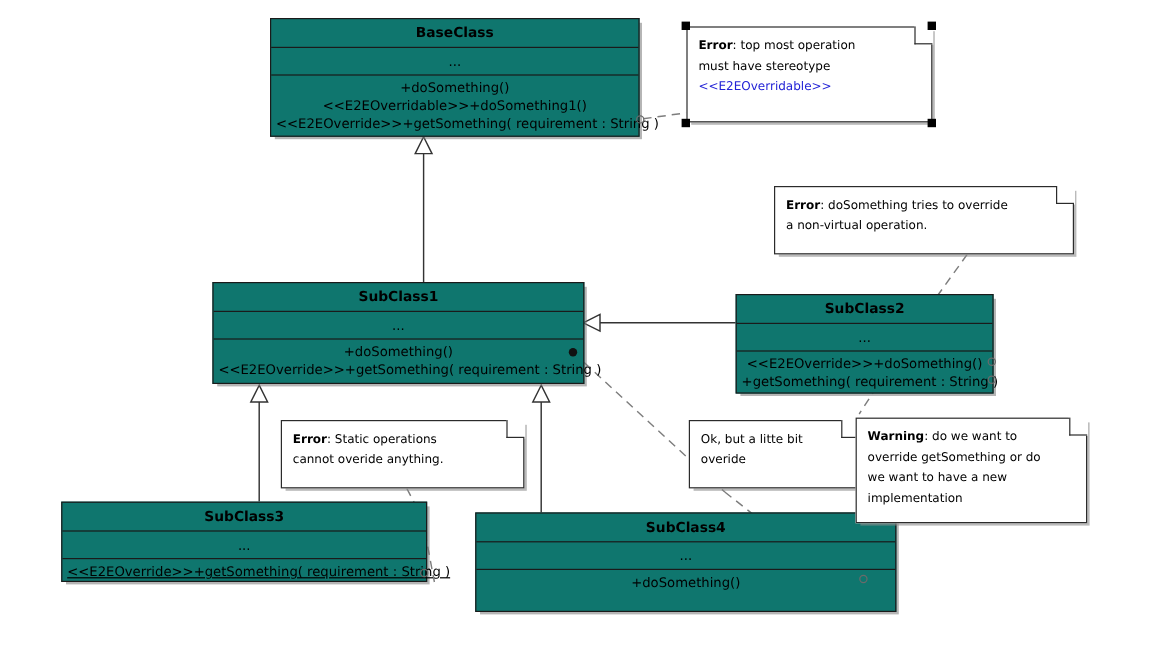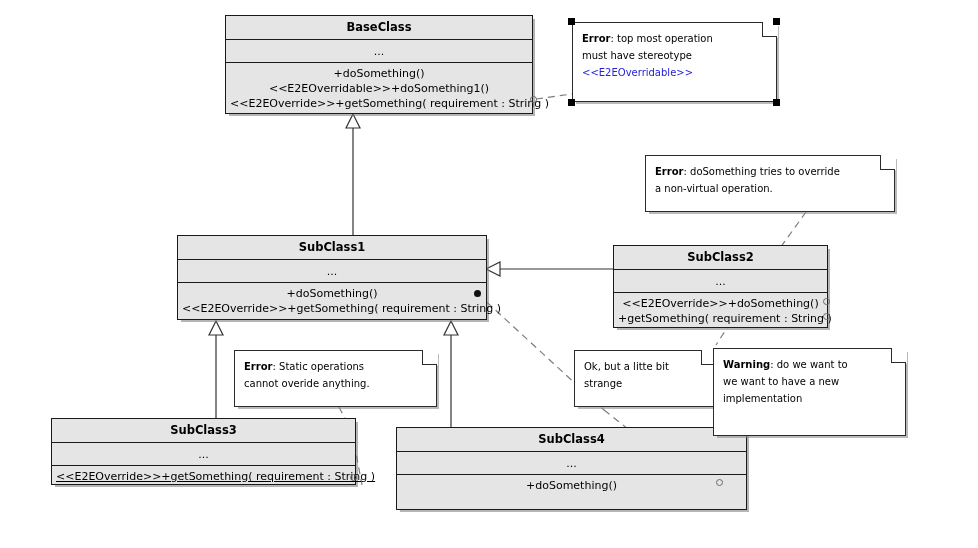--- a/index.html
+++ b/index.html
@@ -18,21 +18,21 @@
   }
   svg.edges {
     position: absolute; left: 0; top: 0;
     width: 978px; height: 548px;
     pointer-events: none;
   }
 
   
   .uml-class {
     position: absolute;
-    background: #e5e5e5;
+    background: #0f766e;
     border: 1px solid #1a1a1a;
     box-sizing: border-box;
     box-shadow: 3px 3px 0 -1px rgba(120,120,120,0.55);
     z-index: 5;
   }
   .uml-name {
     text-align: center;
     font-weight: bold;
     font-size: 11.5px;
     color: #000;
@@ -272,30 +272,31 @@
       <div>a non-virtual operation.</div>
     </div>
   </div>
 
   <div class="uml-note" style="left:533px; top:350px; width:142px; height:57px;margin-left:41px;">
     <div class="note-body"></div>
     <div class="note-fold-cut"></div>
     <div class="note-fold"></div>
     <div class="note-text">
       <div>Ok, but a litte bit</div>
-      <div>strange</div>
+      <div>overide</div>
     </div>
   </div>
 
   <div class="uml-note" style="left:713px; top:348px; width:193px; height:88px;">
     <div class="note-body"></div>
     <div class="note-fold-cut"></div>
     <div class="note-fold"></div>
     <div class="note-text">
       <div>
         <b>Warning</b><span>: do we want to</span>
       </div>
+      <div>override getSomething or do</div>
       <div>we want to have a new</div>
       <div>implementation</div>
     </div>
   </div>
 
 </div>
 
 </body></html>

